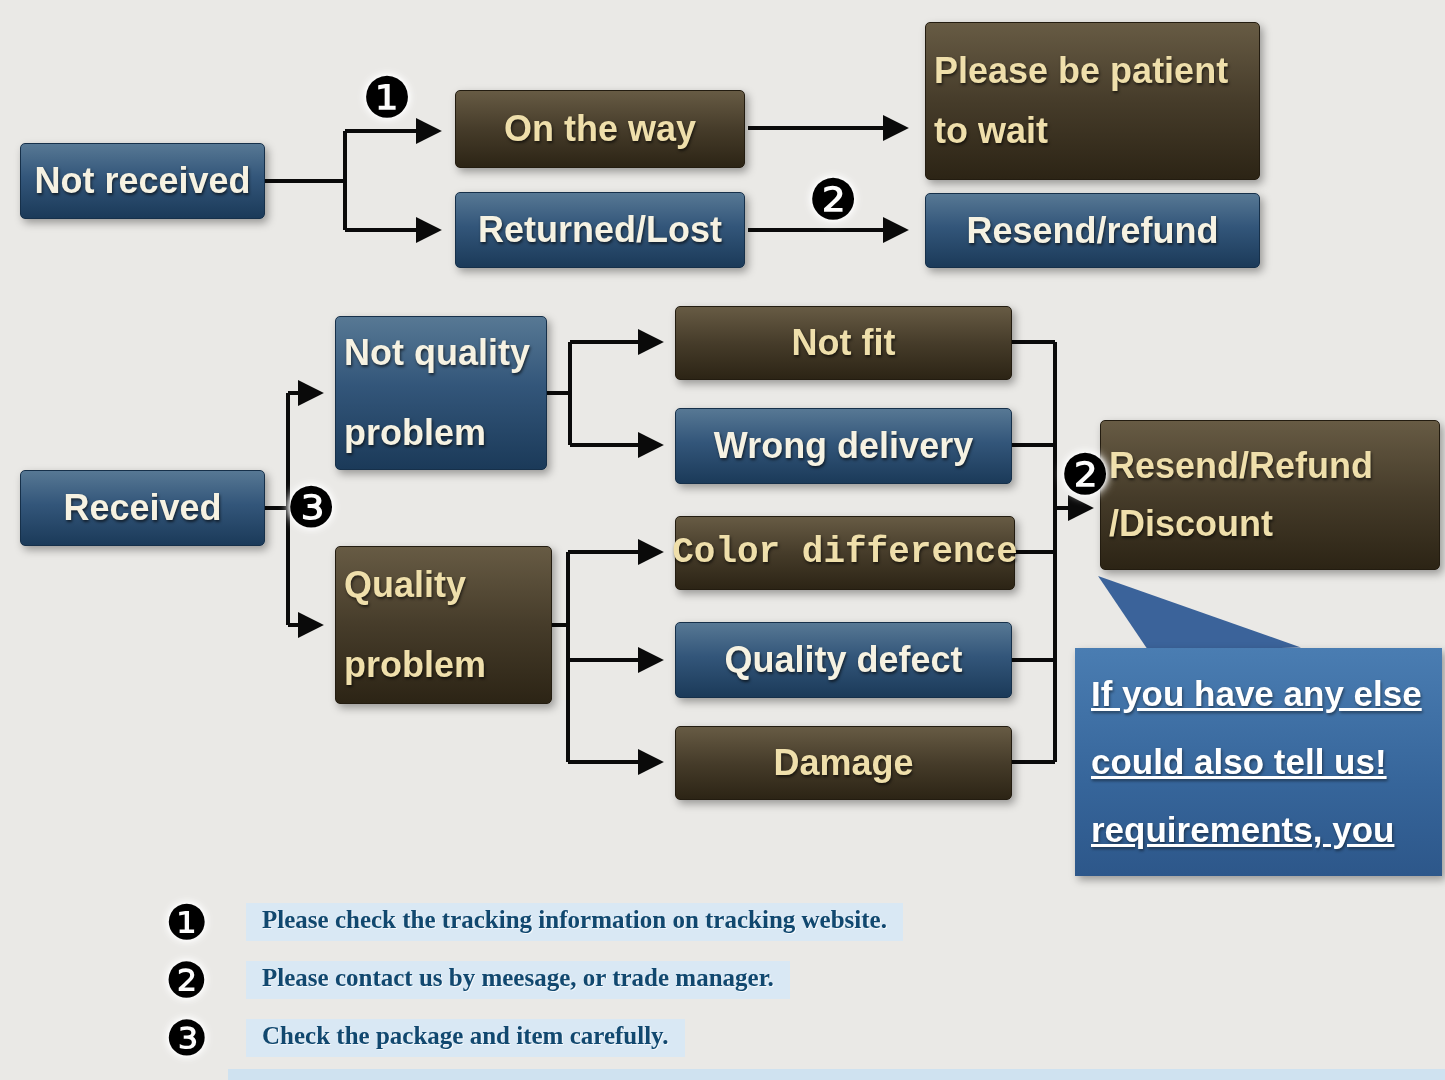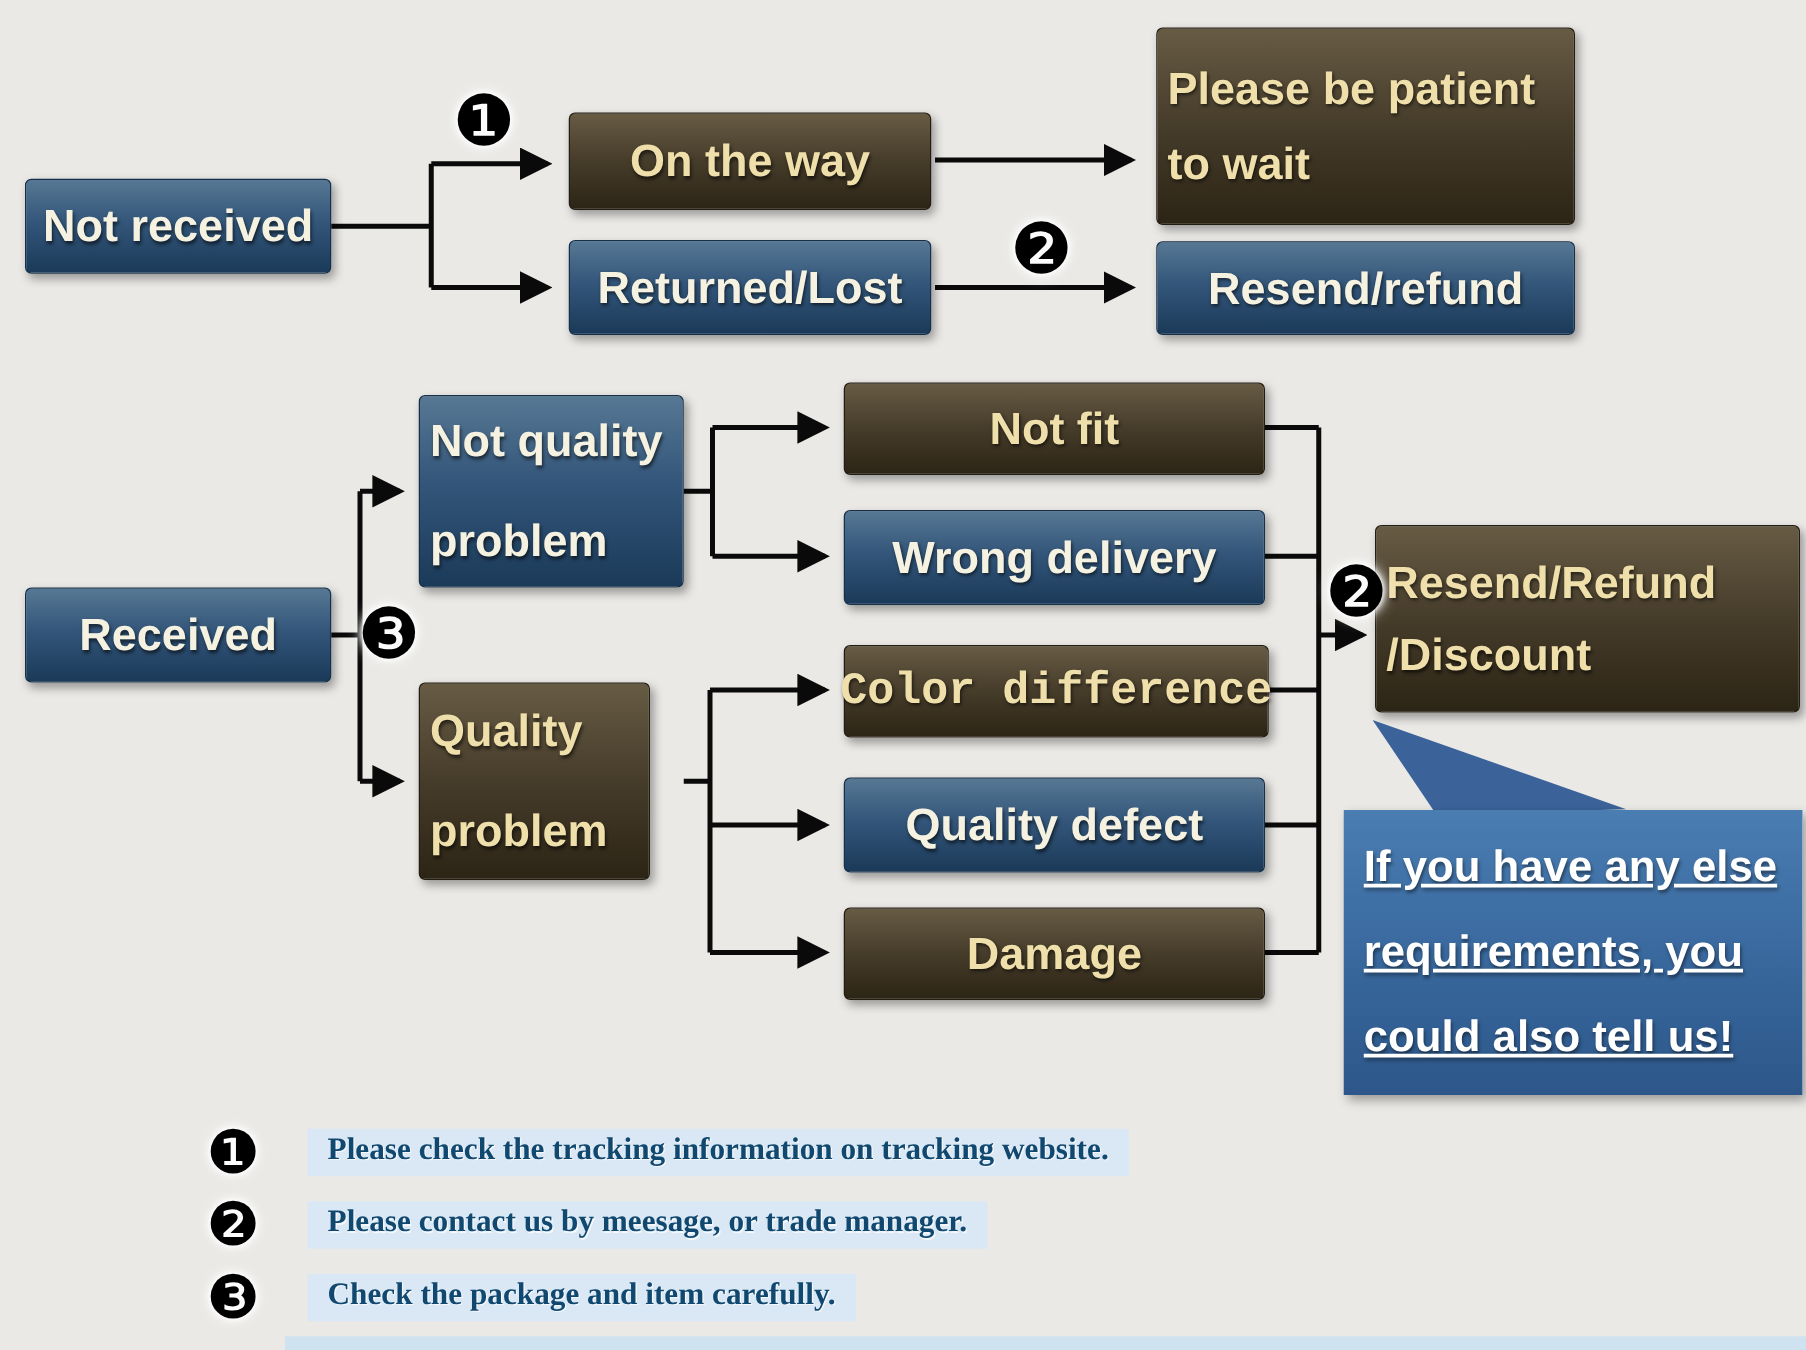--- a/index.html
+++ b/index.html
@@ -153,21 +153,21 @@
 
   <div class="box blue center" style="left:20px;top:470px;width:245px;height:76px;">
     <div class="ln">Received</div>
   </div>
 
   <div class="box blue left two" style="left:335px;top:316px;width:212px;height:154px;">
     <div class="ln">Not quality</div>
     <div class="ln">problem</div>
   </div>
 
-  <div class="box brown left two" style="left:335px;top:546px;width:185px;height:158px;">
+  <div class="box brown left two" style="left:335px;top:546px;width:217px;height:158px;">
     <div class="ln">Quality</div>
     <div class="ln">problem</div>
   </div>
 
   <div class="box brown center" style="left:675px;top:306px;width:337px;height:74px;">
     <div class="ln">Not fit</div>
   </div>
 
   <div class="box blue center" style="left:675px;top:408px;width:337px;height:76px;">
     <div class="ln">Wrong delivery</div>
@@ -186,22 +186,22 @@
   </div>
 
   <div class="box brown left two" style="left:1100px;top:420px;width:340px;height:150px;gap:20px;">
     <div class="ln">Resend/Refund</div>
     <div class="ln">/Discount</div>
   </div>
 
   <div class="note-tail"></div>
   <div class="note">
     <div class="ln">If you have any else</div>
+    <div class="ln">could also tell us!</div>
     <div class="ln">requirements, you</div>
-    <div class="ln">could also tell us!</div>
   </div>
 
   <div class="marker" style="left:362px;top:70px;">❶</div>
   <div class="marker" style="left:808px;top:172px;">❷</div>
   <div class="marker" style="left:286px;top:480px;">❸</div>
   <div class="marker" style="left:1060px;top:447px;">❷</div>
 
   <div class="legend-row" style="left:165px;top:898px;">
     <span class="legend-num">❶</span>
     <span class="legend-text">Please check the tracking information on tracking website.</span>

